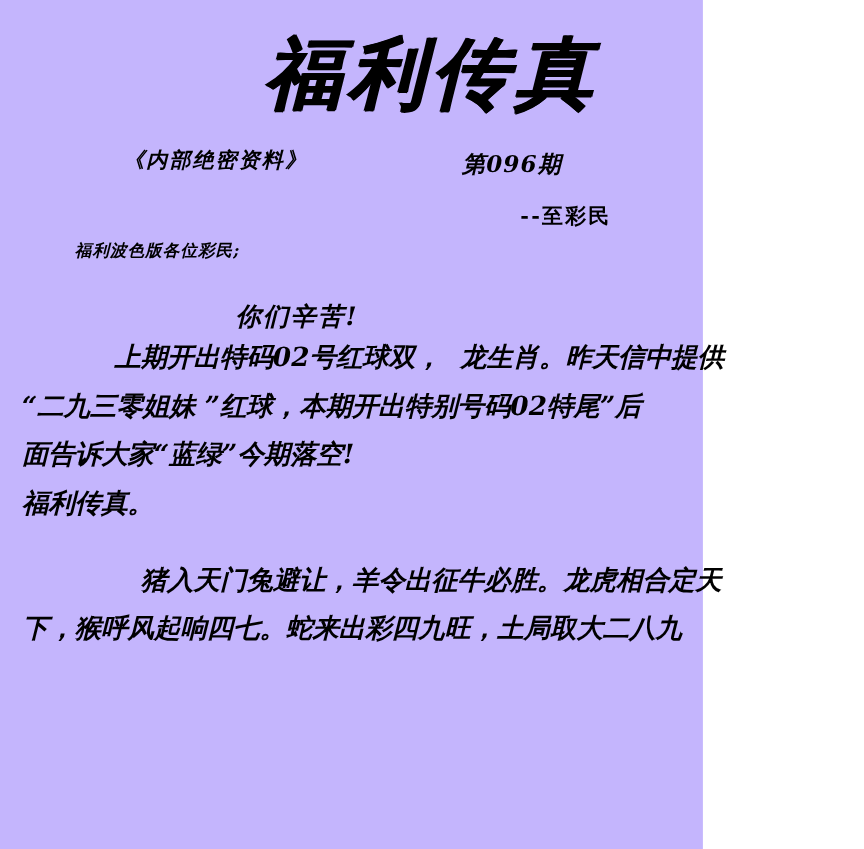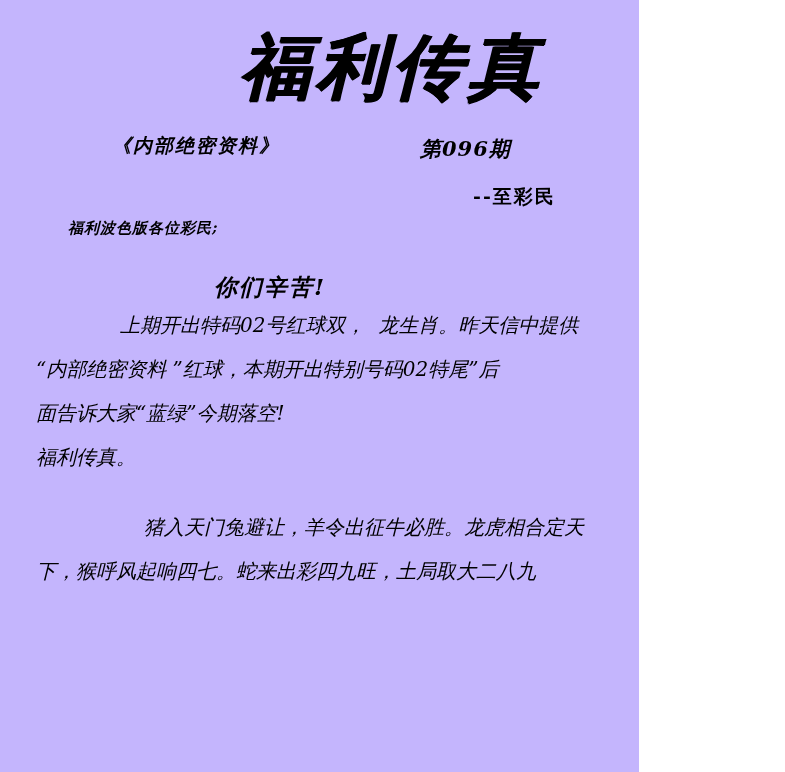--- a/index.html
+++ b/index.html
@@ -96,24 +96,24 @@
     font-weight: 900;
     font-style: italic;
     letter-spacing: 2px;
     color: #000;
     margin-left: 28px;
   }
 
   
   .body-block {
     position: absolute;
-    left: 36px;
+    left: 20px;
     width: 745px;
-    font-size: 20px;
-    font-weight: 400;
+    font-size: 24px;
+    font-weight: 700;
     font-style: italic;
     line-height: 44px;
     color: #000;
   }
   .body-block.first { top: 303px; }
   .body-block.second { top: 505px; }
 
   .body-block .line {
     display: block;
     white-space: pre;
@@ -150,21 +150,21 @@
   </div>
 
   <div class="addressee">--至彩民</div>
 
   <div class="salutation">福利波色版各位彩民;</div>
 
   <div class="greeting">你们辛苦!</div>
 
   <div class="body-block first">
     <span class="line indent-1">上期开出特码02号红球双，  龙生肖。昨天信中提供</span>
-    <span class="line indent-0">“内部绝密资料 ”红球，本期开出特别号码02特尾”后</span>
+    <span class="line indent-0">“二九三零姐妹 ”红球，本期开出特别号码02特尾”后</span>
     <span class="line indent-0">面告诉大家“蓝绿”今期落空!</span>
     <span class="line indent-0">福利传真。</span>
   </div>
 
   <div class="body-block second">
     <span class="line indent-2">猪入天门兔避让，羊令出征牛必胜。龙虎相合定天</span>
     <span class="line indent-0">下，猴呼风起响四七。蛇来出彩四九旺，土局取大二八九</span>
   </div>
 
 

